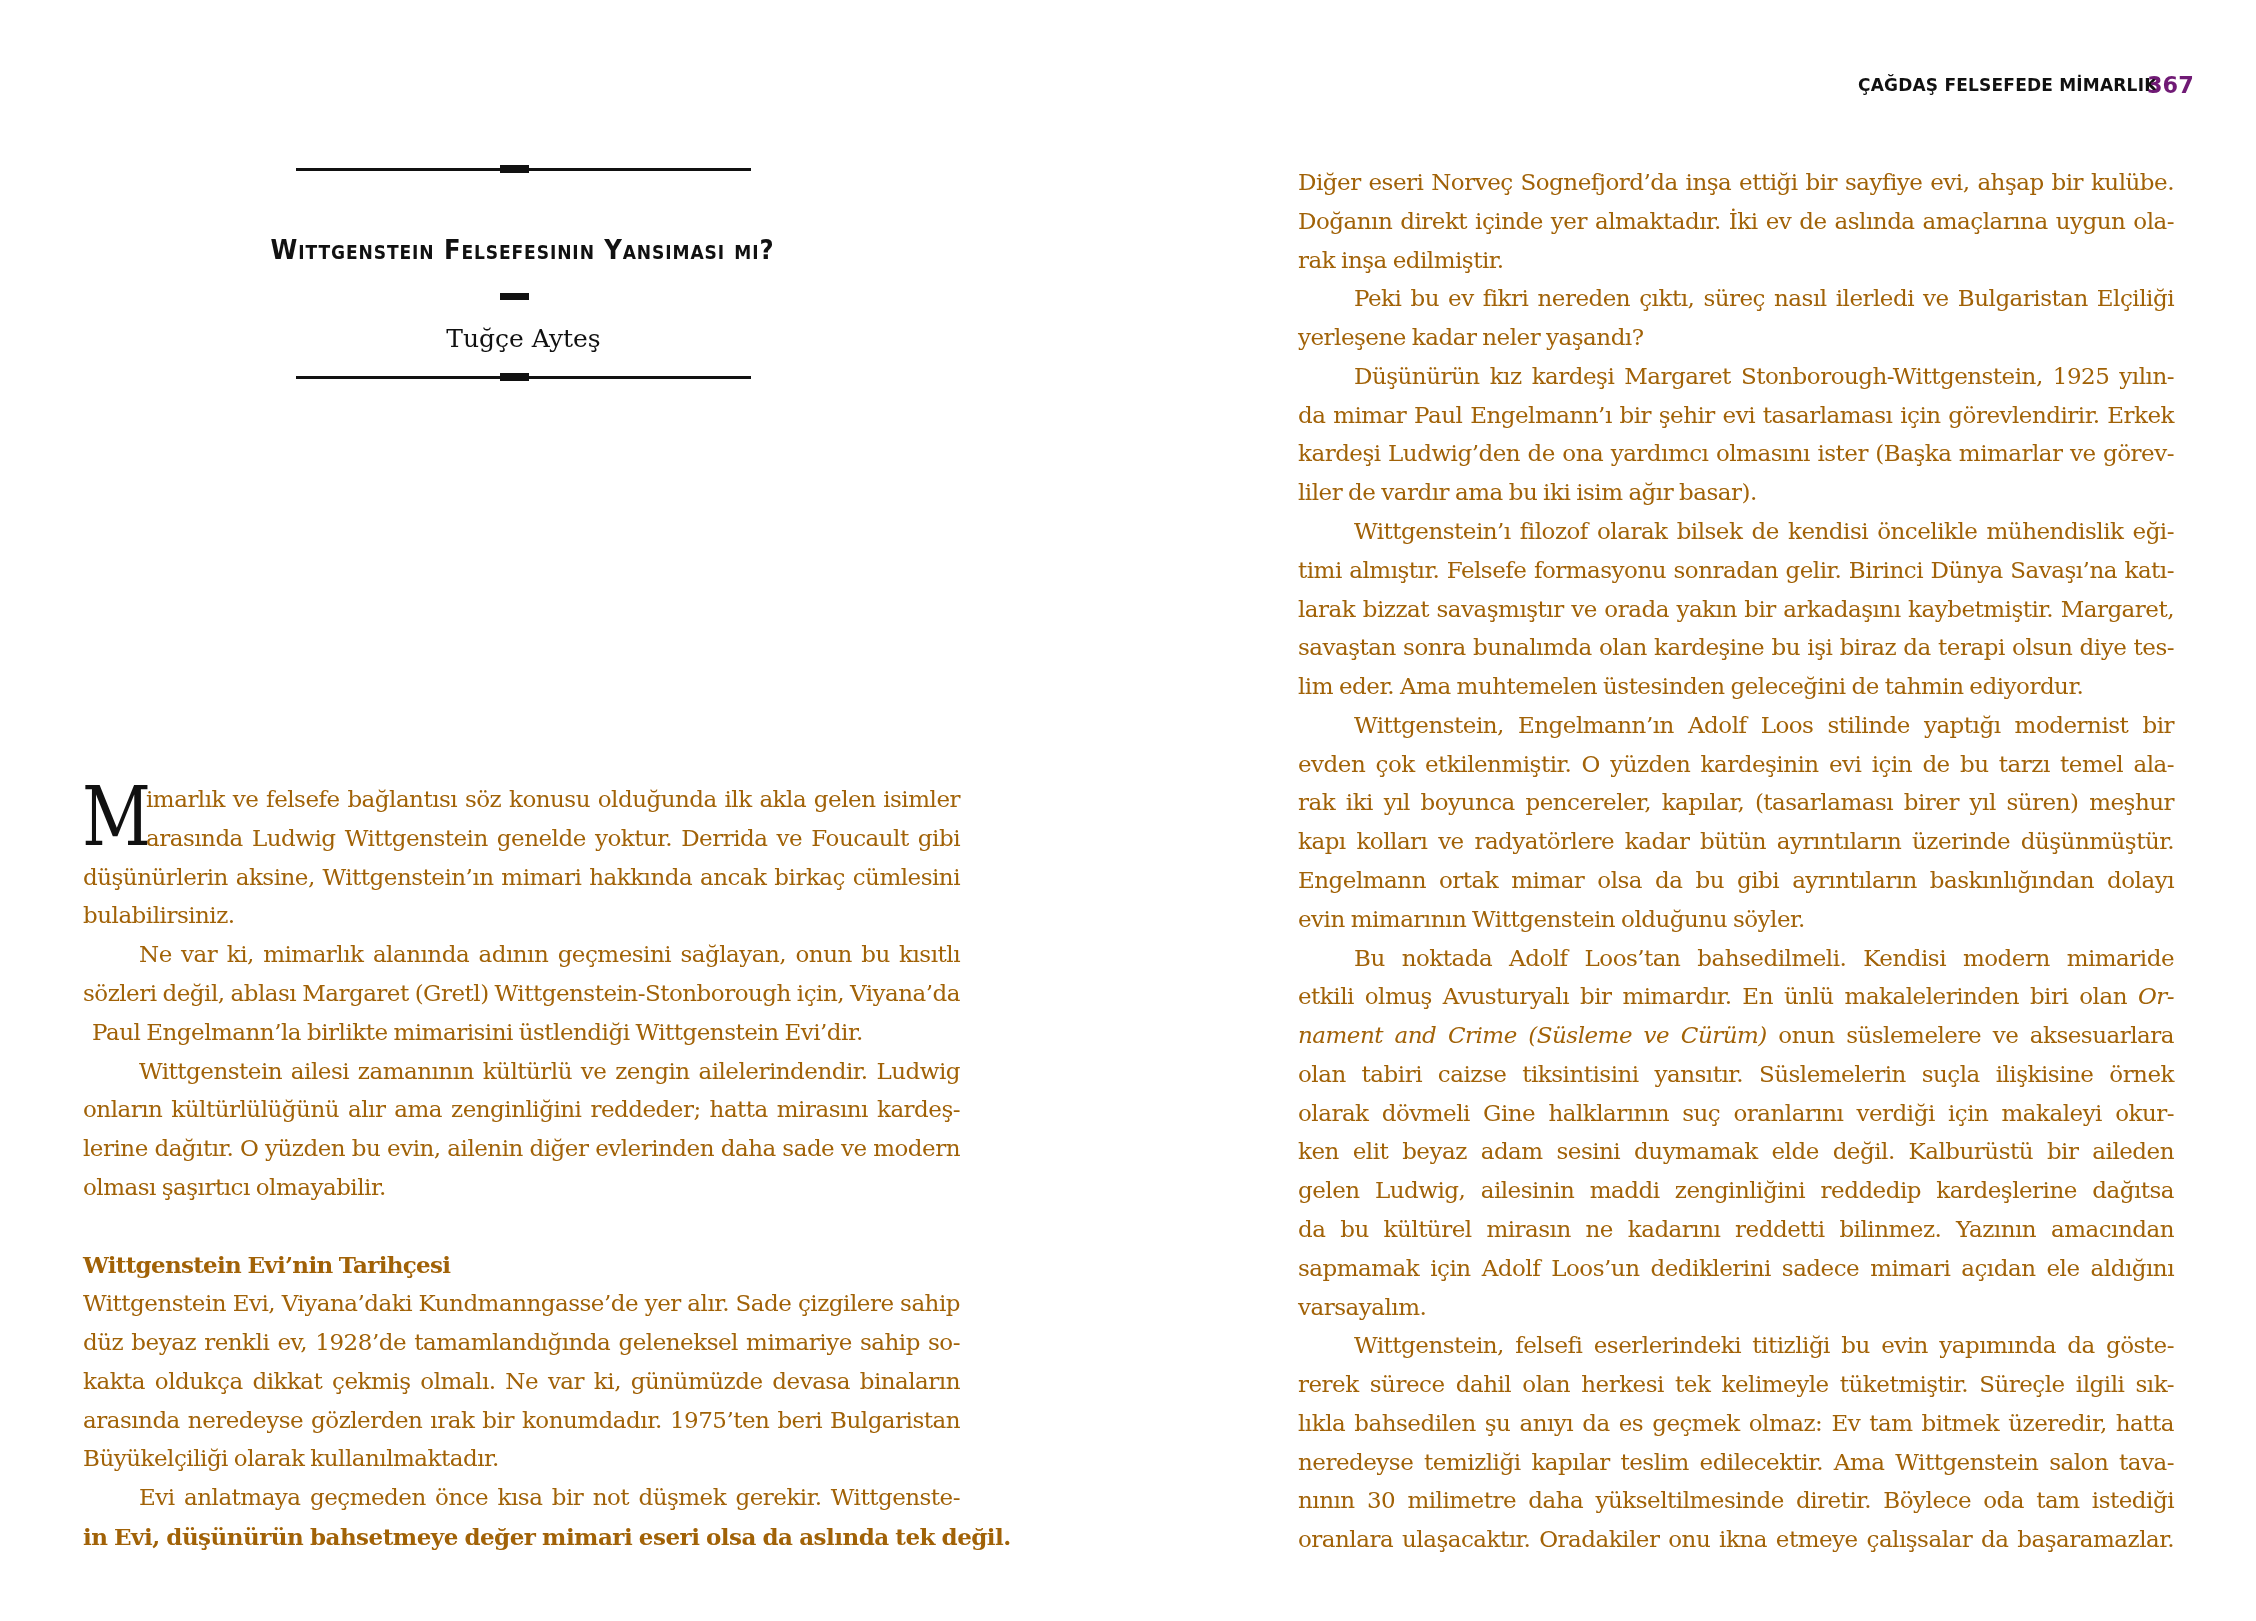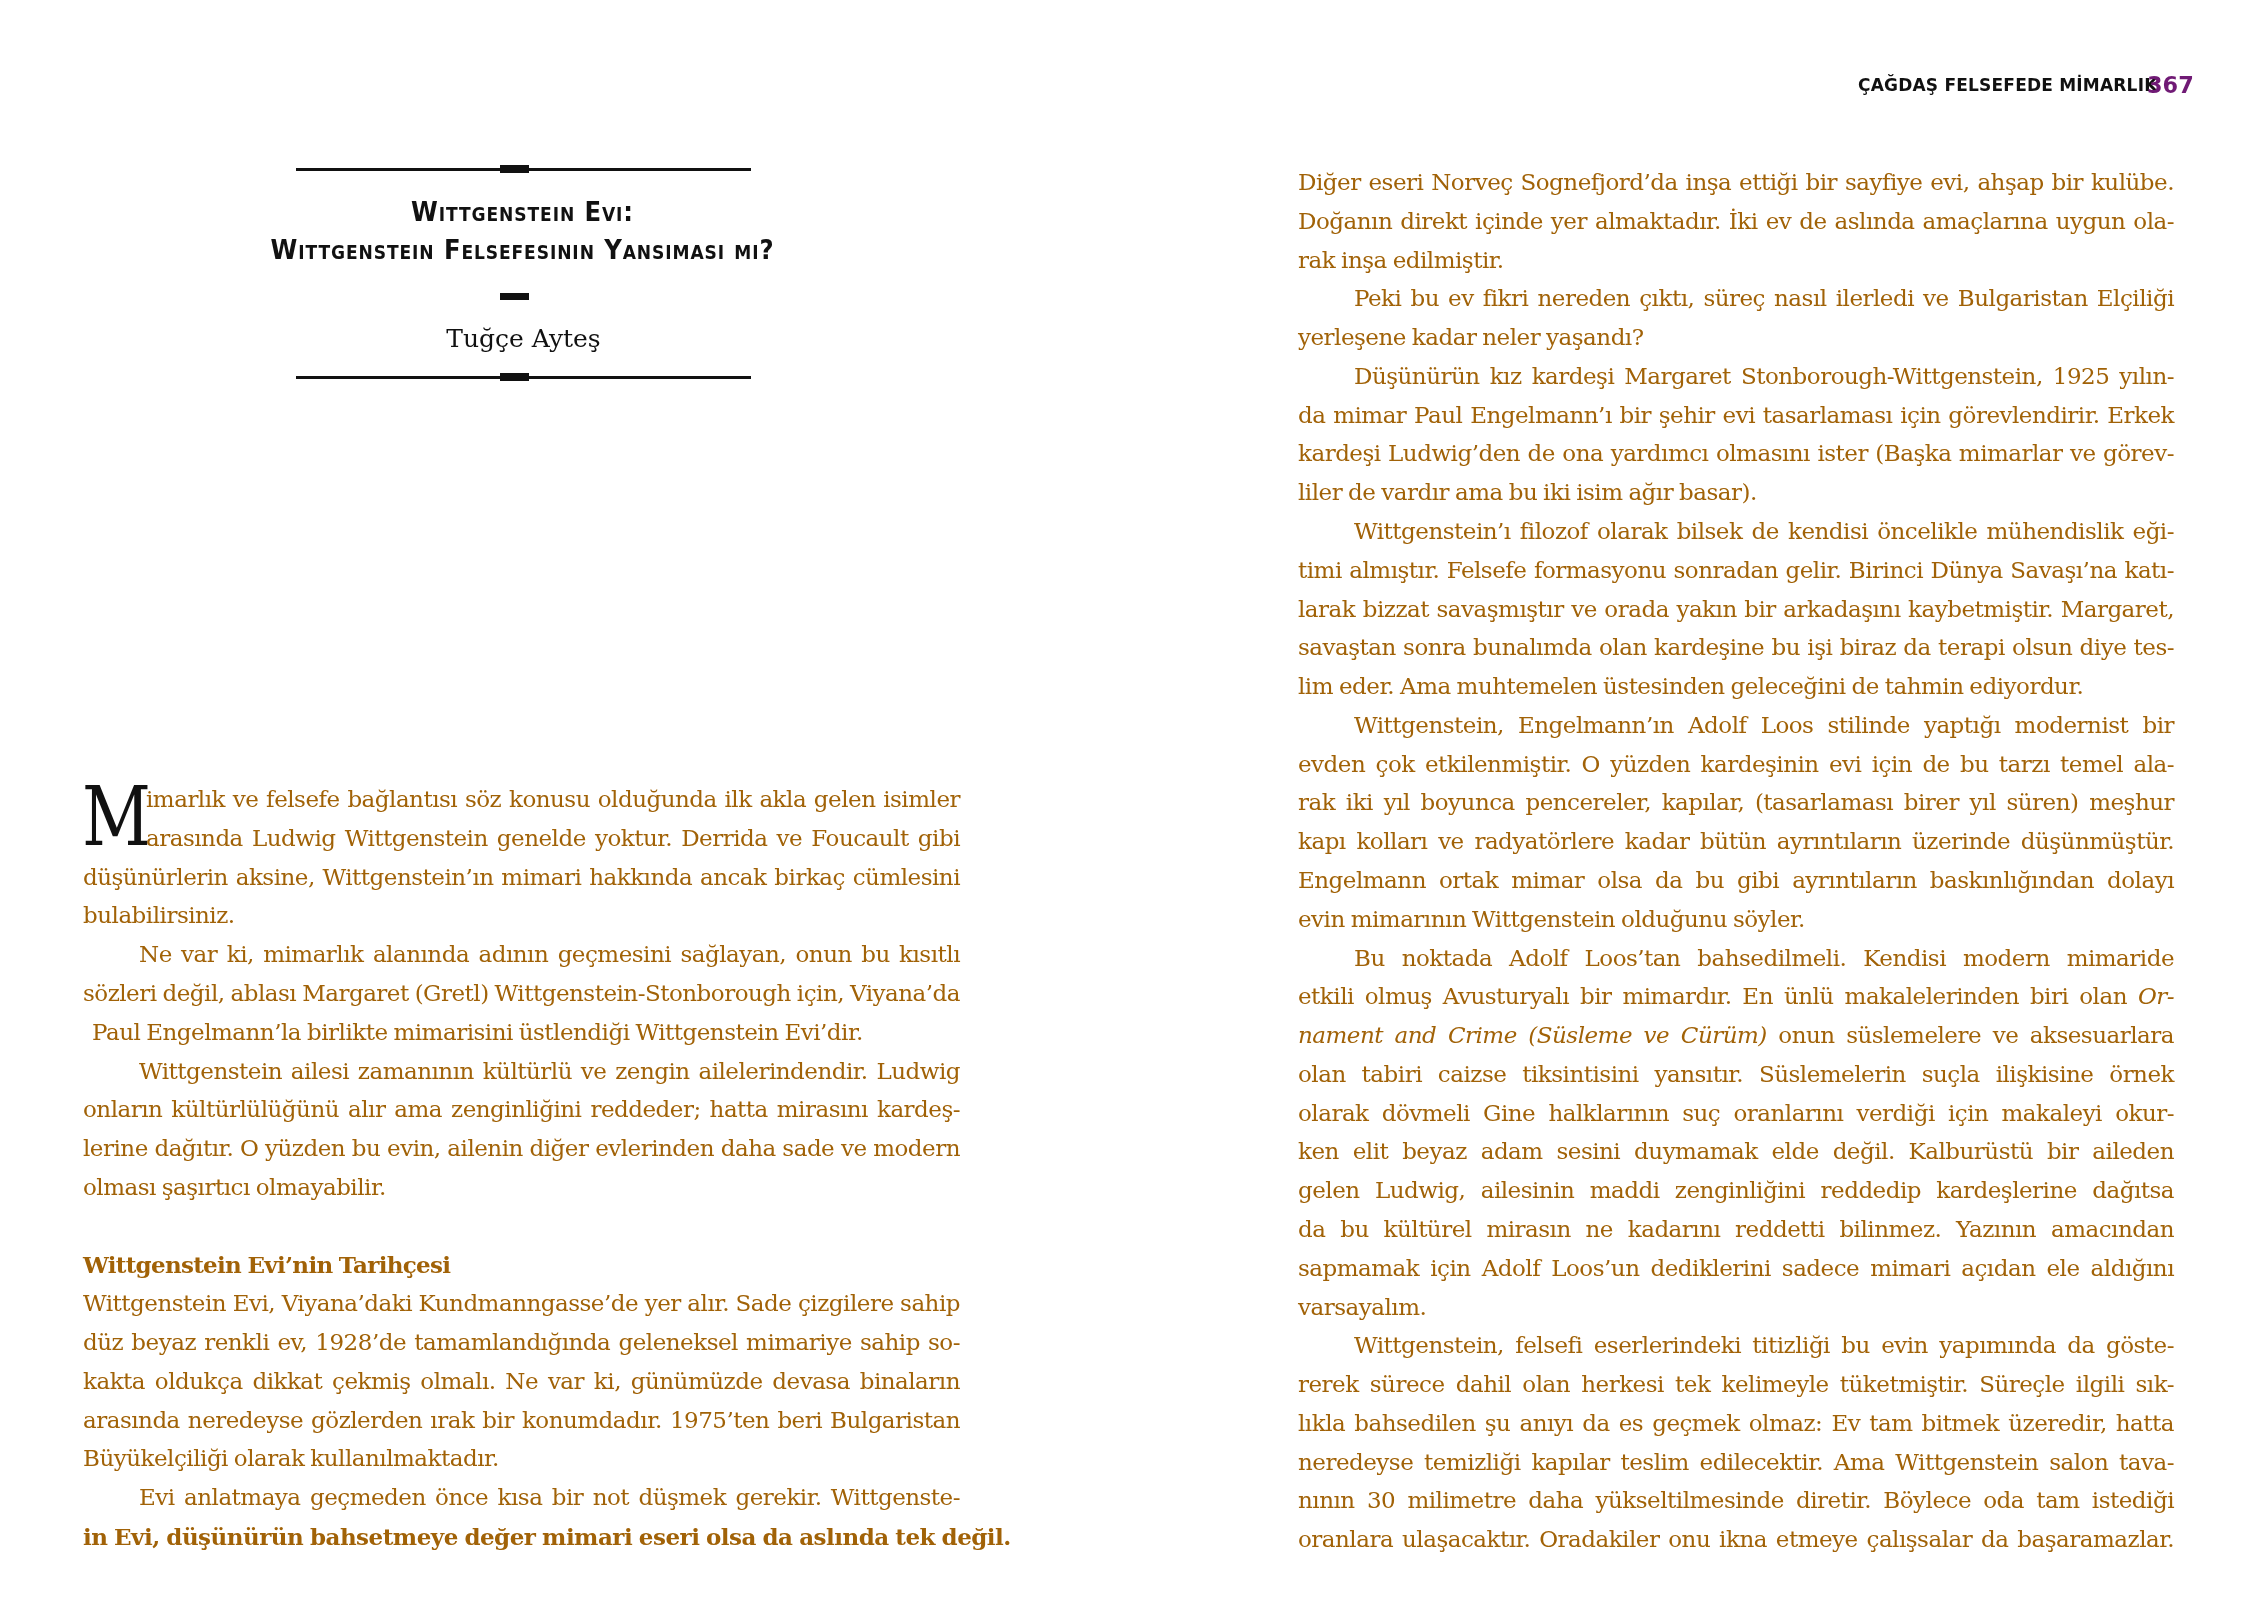--- a/index.html
+++ b/index.html
@@ -30,21 +30,20 @@
 
   .drop-cap { position: absolute; left: 82px; top: 776px; font-family: "DejaVu Serif", serif; font-size: 82px; line-height: 82px; color: #111; letter-spacing: -1.8px; transform: scaleX(0.82); transform-origin: left top; }
 </style>
 </head>
 <body>
 
 <div class="page" id="left-page">
   <div class="rule" id="rule-top">
       <span class="knob"></span>
     </div>
-  <div class="chapter-title" id="title-line-1">Wittgenstein Evi:</div>
   <div class="chapter-title" id="title-line-2">Wittgenstein Felsefesinin Yansıması mı?</div>
   <div class="title-dash"></div>
   <div class="author">Tuğçe Ayteş</div>
   <div class="rule" id="rule-bottom">
       <span class="knob"></span>
     </div>
 
   <div class="drop-cap">M</div>
   <div id="left-body">
       <div class="line justify" style="left: 146px; width: 814px; top: 780px;"><span>imarlık ve felsefe bağlantısı söz konusu olduğunda ilk akla gelen isimler</span></div>

